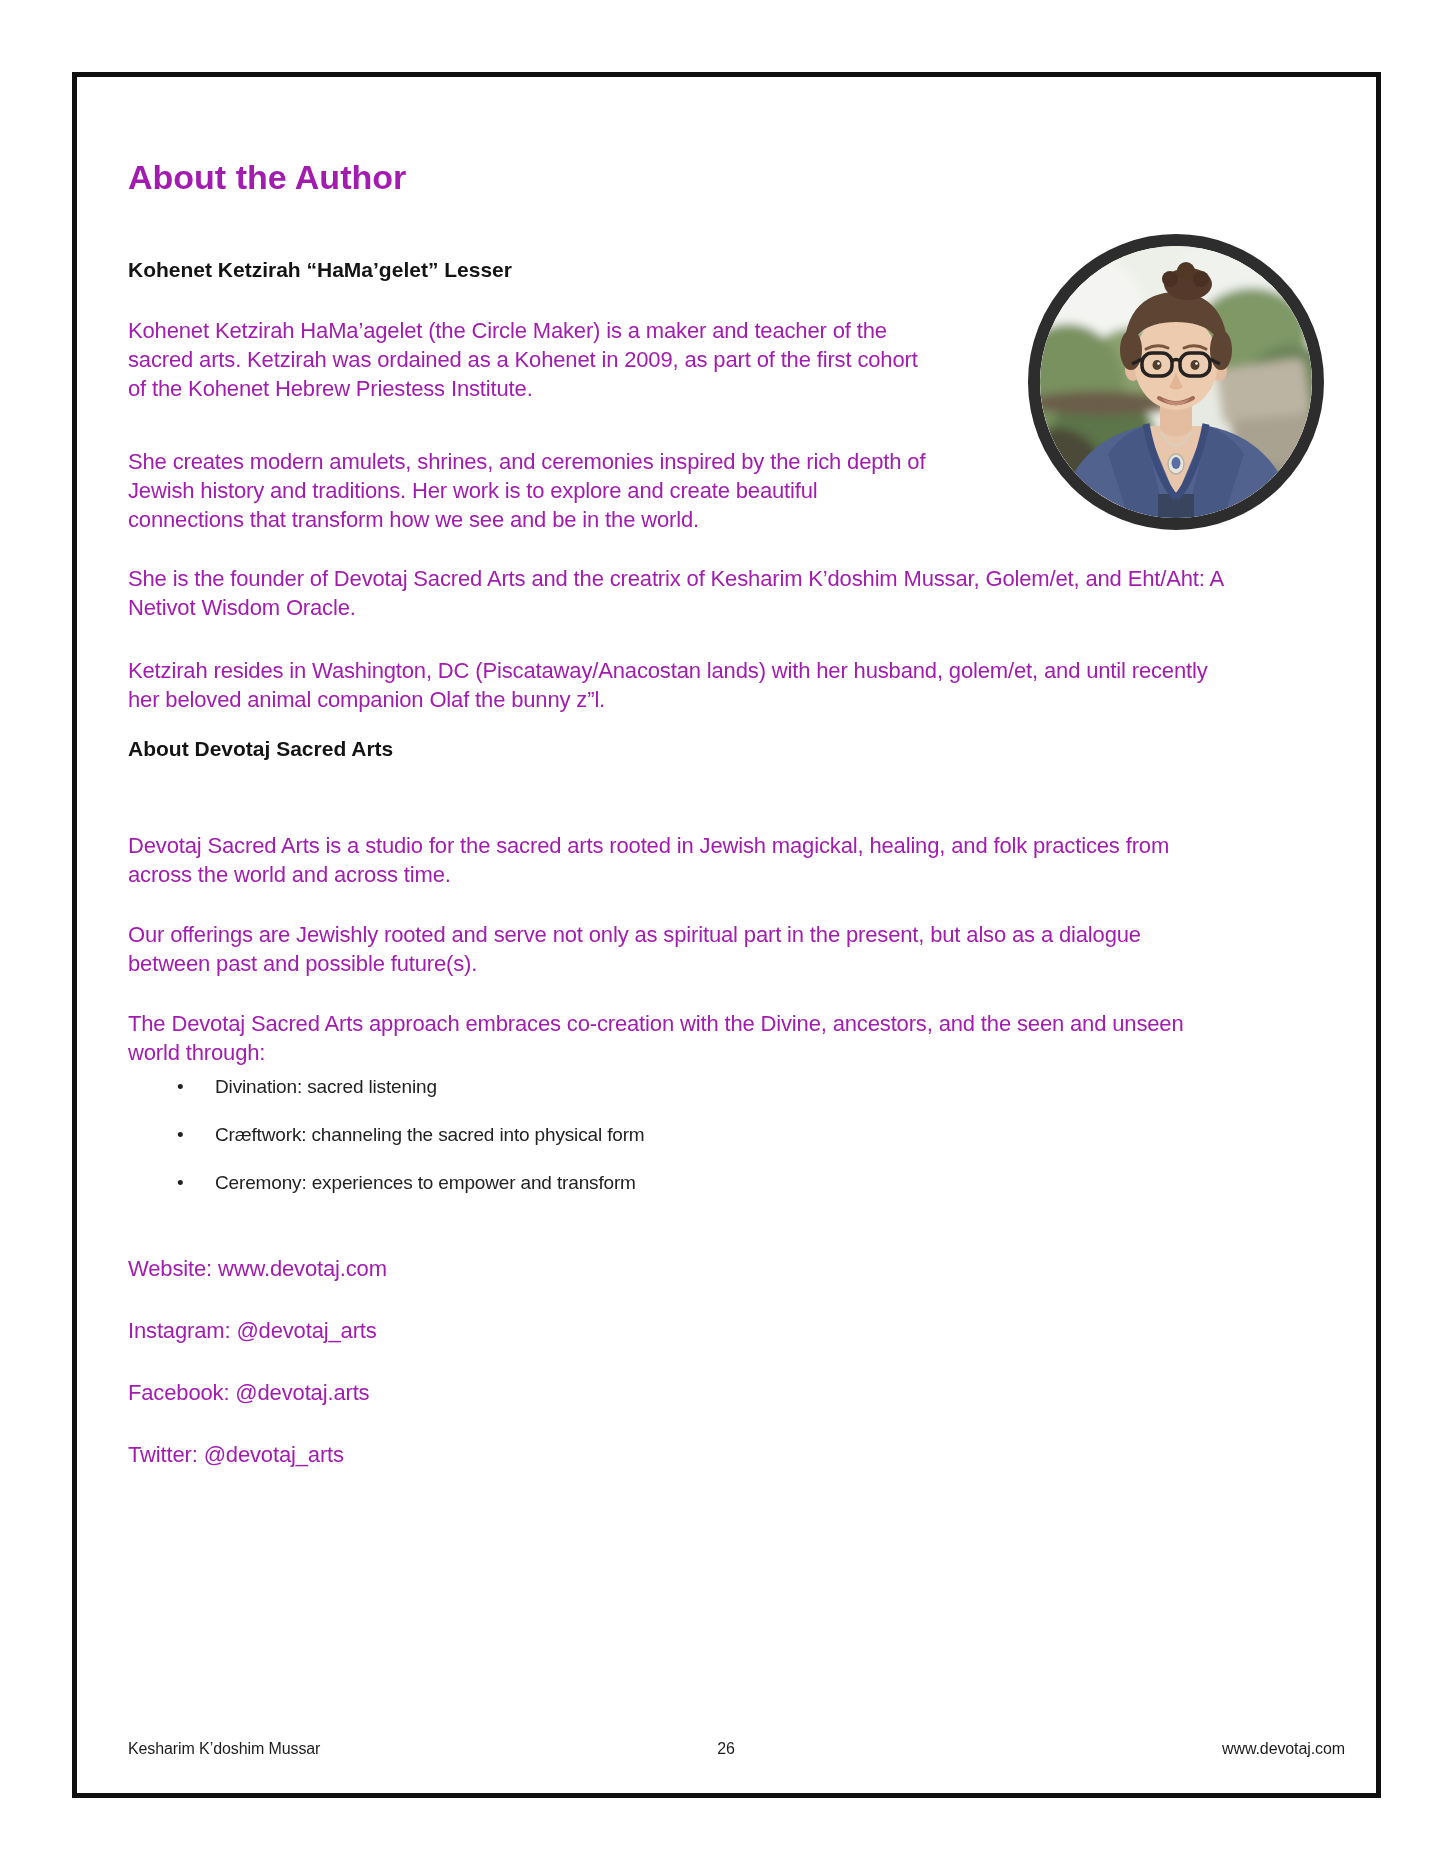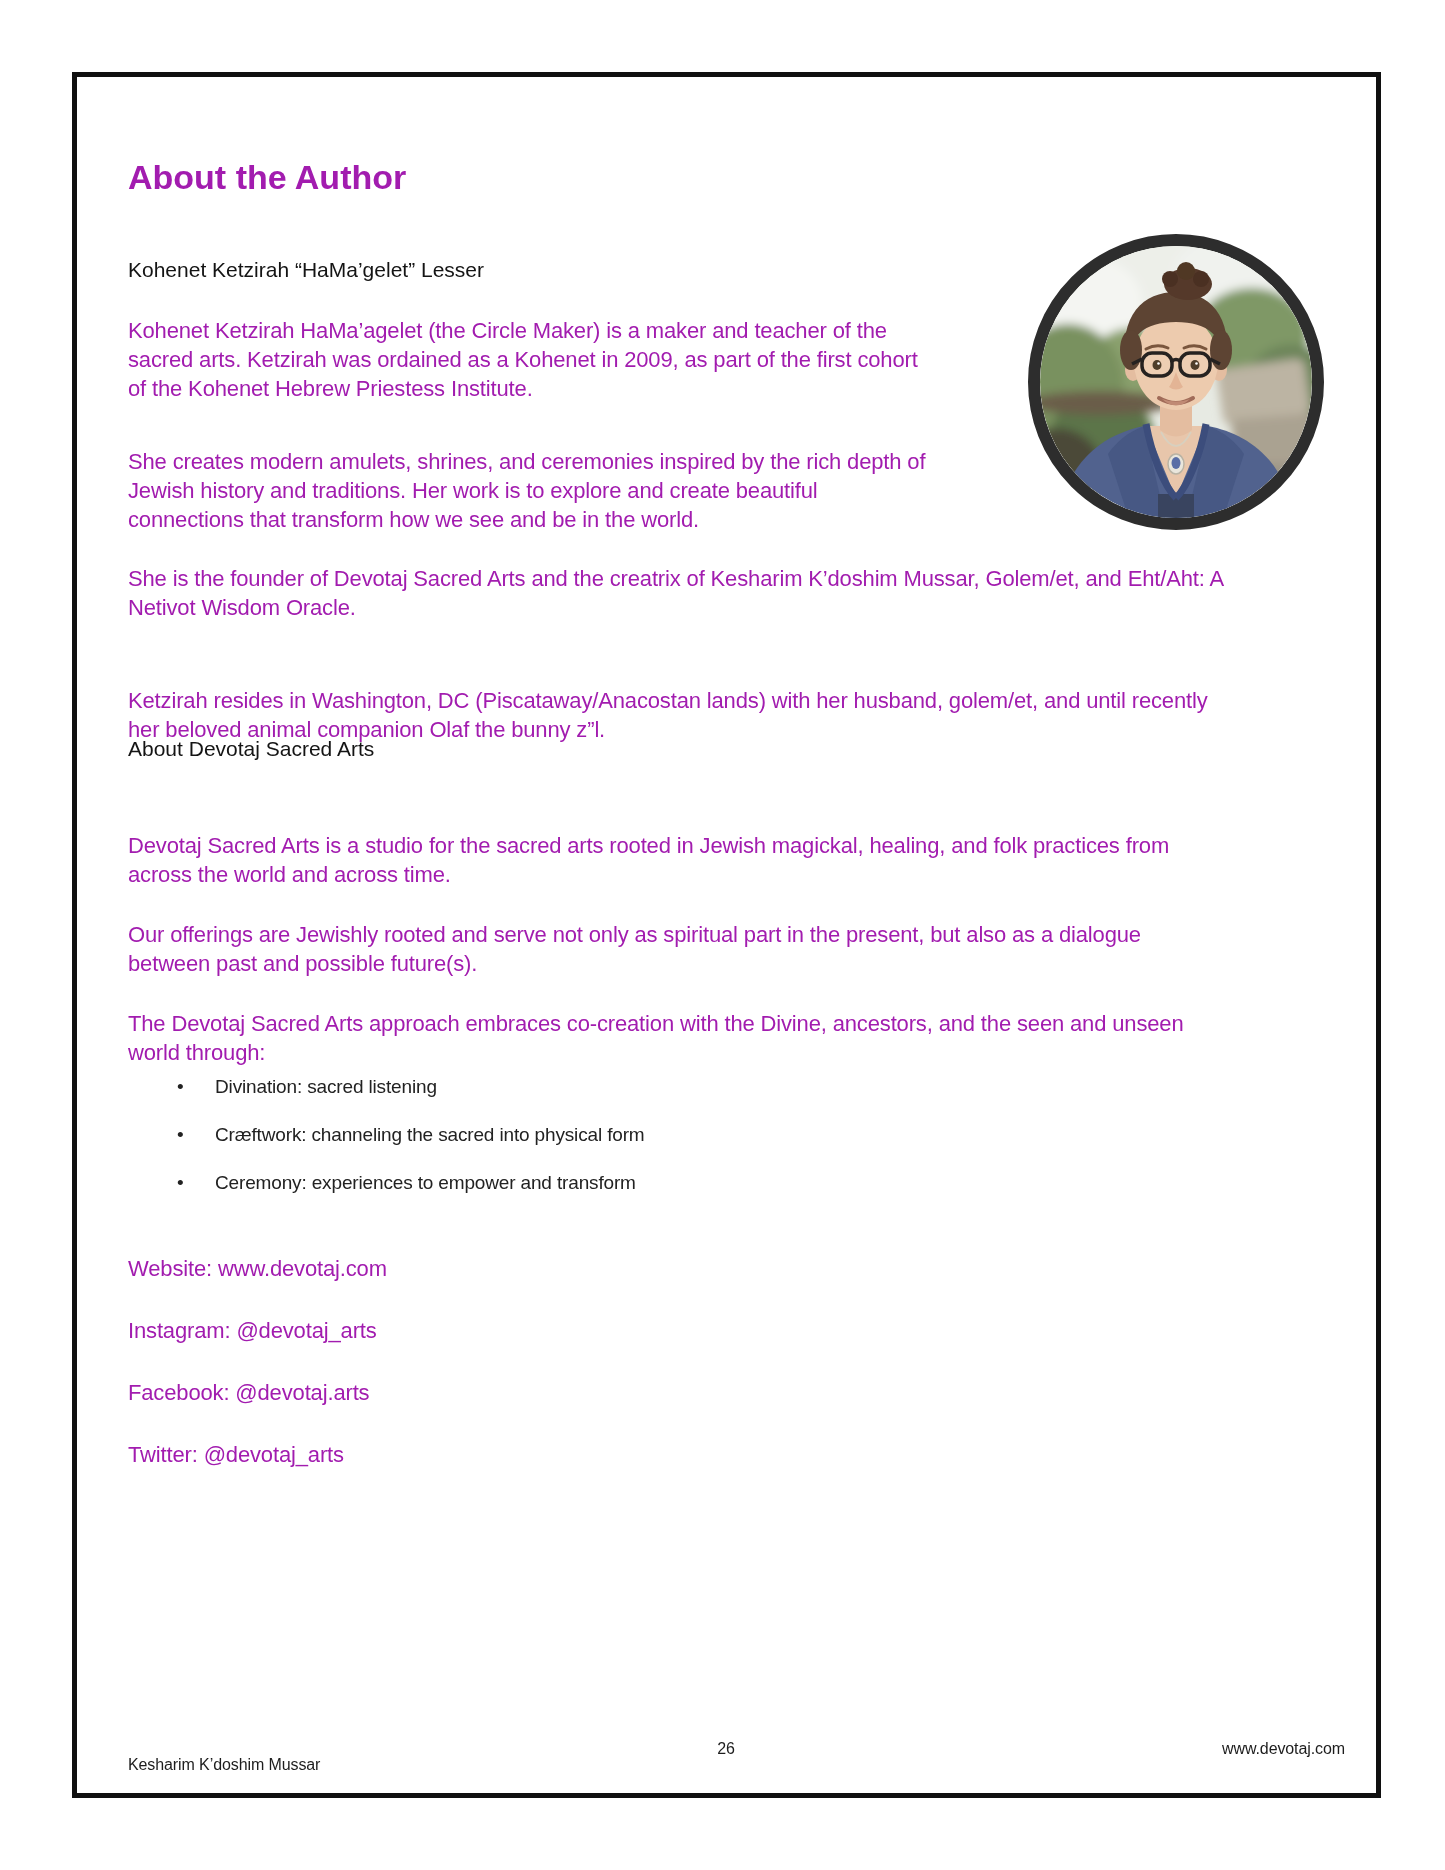--- a/index.html
+++ b/index.html
@@ -6,37 +6,37 @@
   .page {
     position:relative; width:1445px; height:1870px; background:#ffffff;
     font-family:"Liberation Sans", sans-serif; color:#1f1f1f; overflow:hidden;
   }
   .frame {
     position:absolute; left:72px; top:72px; width:1309px; height:1726px;
     border:5px solid #101010; box-sizing:border-box; background:#ffffff;
   }
   .abs { position:absolute; white-space:pre-line; }
   .doc-title { left:128px; top:158px; font-size:34px; font-weight:bold; color:#a21caf; letter-spacing:0; }
-  .sec-heading { font-size:21px; font-weight:normal; color:#141414; }
+  .sec-heading { font-size:21px; font-weight:bold; color:#141414; }
   .body-text { font-size:22px; line-height:29px; letter-spacing:-0.15px; color:#a21caf; }
   .h-author { left:128px; top:258px; }
   .p-author-1 { left:128px; top:316px; width:920px; }
   .p-author-2 { left:128px; top:447px; width:920px; }
   .p-author-3 { left:128px; top:564px; width:1230px; }
-  .p-author-4 { left:128px; top:656px; width:1230px;margin-top:30px; }
+  .p-author-4 { left:128px; top:656px; width:1230px; }
   .h-devotaj { left:128px; top:737px;text-align:right; }
   .p-dev-1 { left:128px; top:831px; width:1230px; }
   .p-dev-2 { left:128px; top:920px; width:1230px; }
   .p-dev-3 { left:128px; top:1009px; width:1230px; }
   .bullet-list { position:absolute; left:128px; top:1072px; margin:0; padding:0; list-style:none; }
   .bullet-list li { display:flex; margin:0 0 19px 0; font-size:19px; line-height:29px; letter-spacing:-0.15px; color:#222222; }
   .bullet-dot { display:inline-block; padding-left:49px; width:38px; flex:0 0 auto; }
   .links-block { left:128px; top:1222px; width:700px; line-height:31px; }
   .footer-item { position:absolute; font-size:16px; letter-spacing:-0.1px; color:#1d1d1d; white-space:nowrap; }
-  .footer-left { left:128px; top:1740px;margin-top:16px; }
+  .footer-left { left:128px; top:1740px; }
   .footer-center { left:726px; top:1740px; transform:translateX(-50%); }
   .footer-right { right:100px; top:1740px; }
   .photo-ring {
     position:absolute; left:1028px; top:234px; width:296px; height:296px;
     border-radius:50%; border:12px solid #2d2d2d; box-sizing:border-box;
     overflow:hidden; background:#e7eae3;
   }
   .photo-ring svg { display:block; }
 </style>
 </head>

